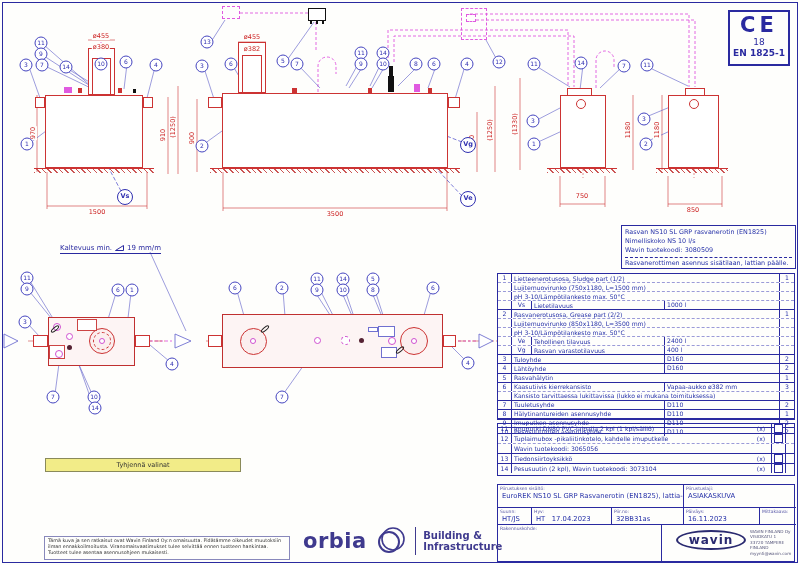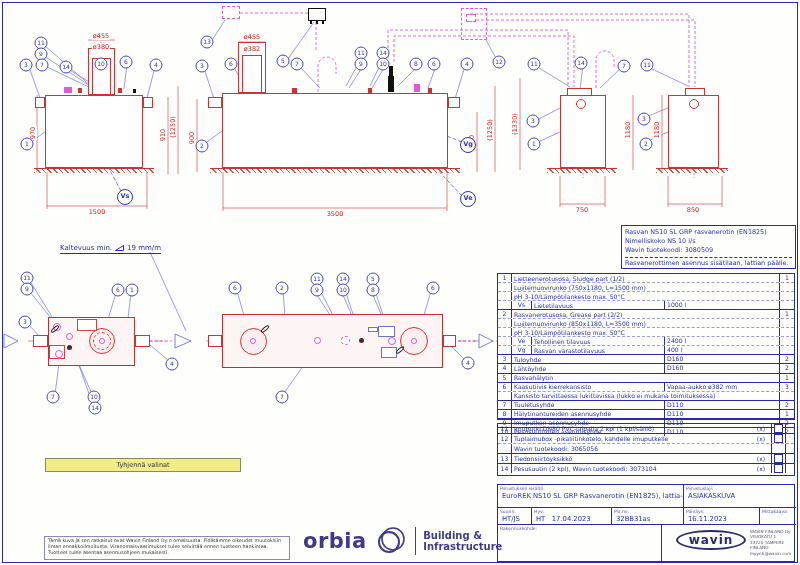--- a/index.html
+++ b/index.html
@@ -305,20 +305,25 @@
   <div class="abs mcirc" style="left:314px;top:337px;width:7px;height:7px;"></div>
   <div class="abs mcirc" style="left:341px;top:336px;width:9px;height:9px;border-style:dashed;"></div>
   <div class="abs mfill" style="left:359px;top:338px;width:5px;height:5px;"></div>
   <div class="abs bsq" style="left:368px;top:327px;width:10px;height:5px;"></div>
   <div class="abs bsq" style="left:378px;top:326px;width:17px;height:11px;"></div>
   <div class="abs bsq" style="left:381px;top:347px;width:16px;height:11px;"></div>
   <div class="abs mcirc" style="left:388px;top:337px;width:8px;height:8px;"></div>
   <div class="abs handle" style="left:260px;top:327px;width:10px;height:4px;transform:rotate(-40deg);"></div>
   <div class="abs handle" style="left:395px;top:348px;width:10px;height:4px;transform:rotate(-40deg);"></div>
 
+  <div id="cebox" class="abs">
+    <div class="cemark">CE</div>
+    <div class="cenum">18</div>
+    <div class="cestd">EN 1825-1</div>
+  </div>
 
   <div id="infobox" class="abs">
     <div>Rasvan NS10 SL GRP rasvanerotin (EN1825)</div>
     <div>Nimelliskoko NS 10 l/s</div>
     <div>Wavin tuotekoodi: 3080509</div>
     <div class="note">Rasvanerottimen asennus sisätilaan, lattian päälle.</div>
   </div>
 
   <div id="parts" class="abs">
       <div class="pline dash" style="grid-template-columns: 14px 1fr 15px;">
@@ -611,17 +616,17 @@
       <div class="dim rot" style="left: 173px; top: 127px;">(1250)</div>
       <div class="dim" style="left: 97px; top: 212px;">1500</div>
       <div class="dim" style="left: 252px; top: 37px;">ø455</div>
       <div class="dim" style="left: 252px; top: 49px;">ø382</div>
       <div class="dim rot" style="left: 192px; top: 138px;">900</div>
       <div class="dim rot" style="left: 472px; top: 141px;">880</div>
       <div class="dim rot" style="left: 490px; top: 130px;">(1250)</div>
       <div class="dim" style="left: 335px; top: 214px;">3500</div>
       <div class="dim rot" style="left: 515px; top: 124px;">(1330)</div>
       <div class="dim rot" style="left: 628px; top: 130px;">1180</div>
-      <div class="dim" style="left: 582px; top: 210px; text-align: center;">750</div>
+      <div class="dim" style="left: 582px; top: 196px; text-align: center;">750</div>
       <div class="dim rot" style="left: 657px; top: 130px;">1180</div>
       <div class="dim" style="left: 693px; top: 210px;">850</div>
     </div>
 </div>
 
 </body></html>

